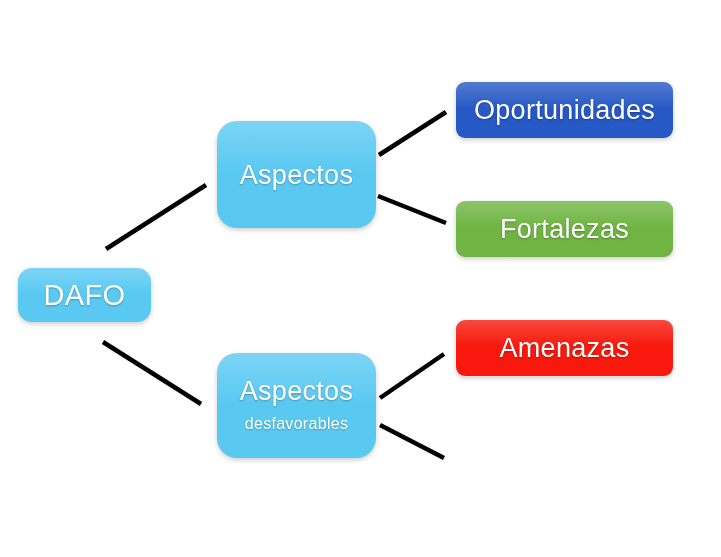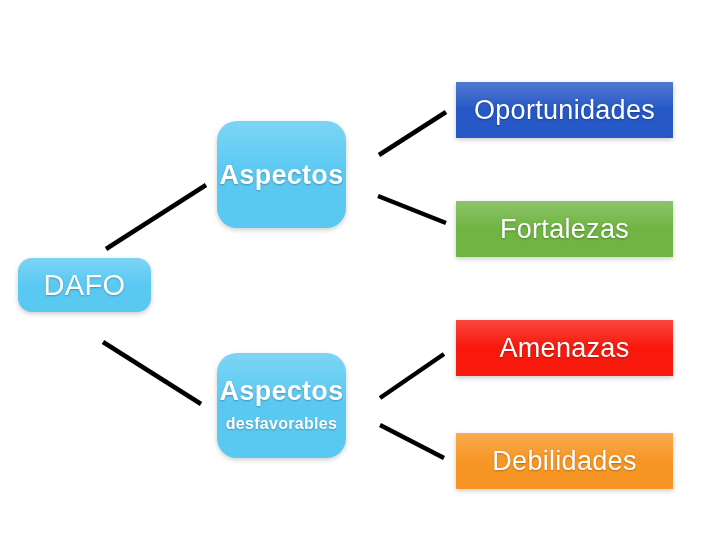--- a/index.html
+++ b/index.html
@@ -31,38 +31,37 @@
     color: #ffffff;
     text-align: center;
     letter-spacing: 0.3px;
     background-image: linear-gradient(rgba(255,255,255,0.22), rgba(255,255,255,0.02) 48%);
     box-shadow: 0 2px 5px rgba(0,0,0,0.20);
     text-shadow: 0 1px 2px rgba(0,0,0,0.28);
     box-sizing: border-box;
     user-select: none;
   }
   .node.root {
-    left: 18px; top: 258px; width: 133px; height: 54px;
+    left: 18px; top: 268px; width: 133px; height: 54px;
     border-radius: 14px;
     font-size: 29px;
   }
   .node.branch {
-    width: 129px;
+    width: 159px;
     border-radius: 20px;
     font-size: 27px;
     line-height: 36px;
-    font-weight: bold;
   }
   .branch-favorables   { left: 217px; top: 121px; height: 107px; }
   .branch-desfavorables{ left: 217px; top: 353px; height: 105px; }
   .branch-desfavorables .line2 { font-size: 16px; line-height: 30px; }
   .node.leaf {
     left: 456px;
     width: 217px; height: 56px;
-    border-radius: 0;
+    border-radius: 9px;
     font-size: 27px;
   }
   .leaf-oportunidades { top: 82px; }
   .leaf-fortalezas    { top: 201px; }
   .leaf-amenazas      { top: 320px; height: 55px; }
   .leaf-debilidades   { top: 433px; height: 55px; }
   .node span { display: block; }
 </style>
 </head>
 <body>
@@ -96,17 +95,14 @@
   </div>
 
   <div class="node leaf leaf-fortalezas" style="background-color: rgb(109, 179, 63);">
     <span>Fortalezas</span>
   </div>
 
   <div class="node leaf leaf-amenazas" style="background-color: rgb(248, 20, 8);">
     <span>Amenazas</span>
   </div>
 
-  <div class="node leaf leaf-debilidades" style="background-color: rgb(247, 148, 32);">
-    <span>Debilidades</span>
-  </div>
 
 </div>
 
 </body></html>

